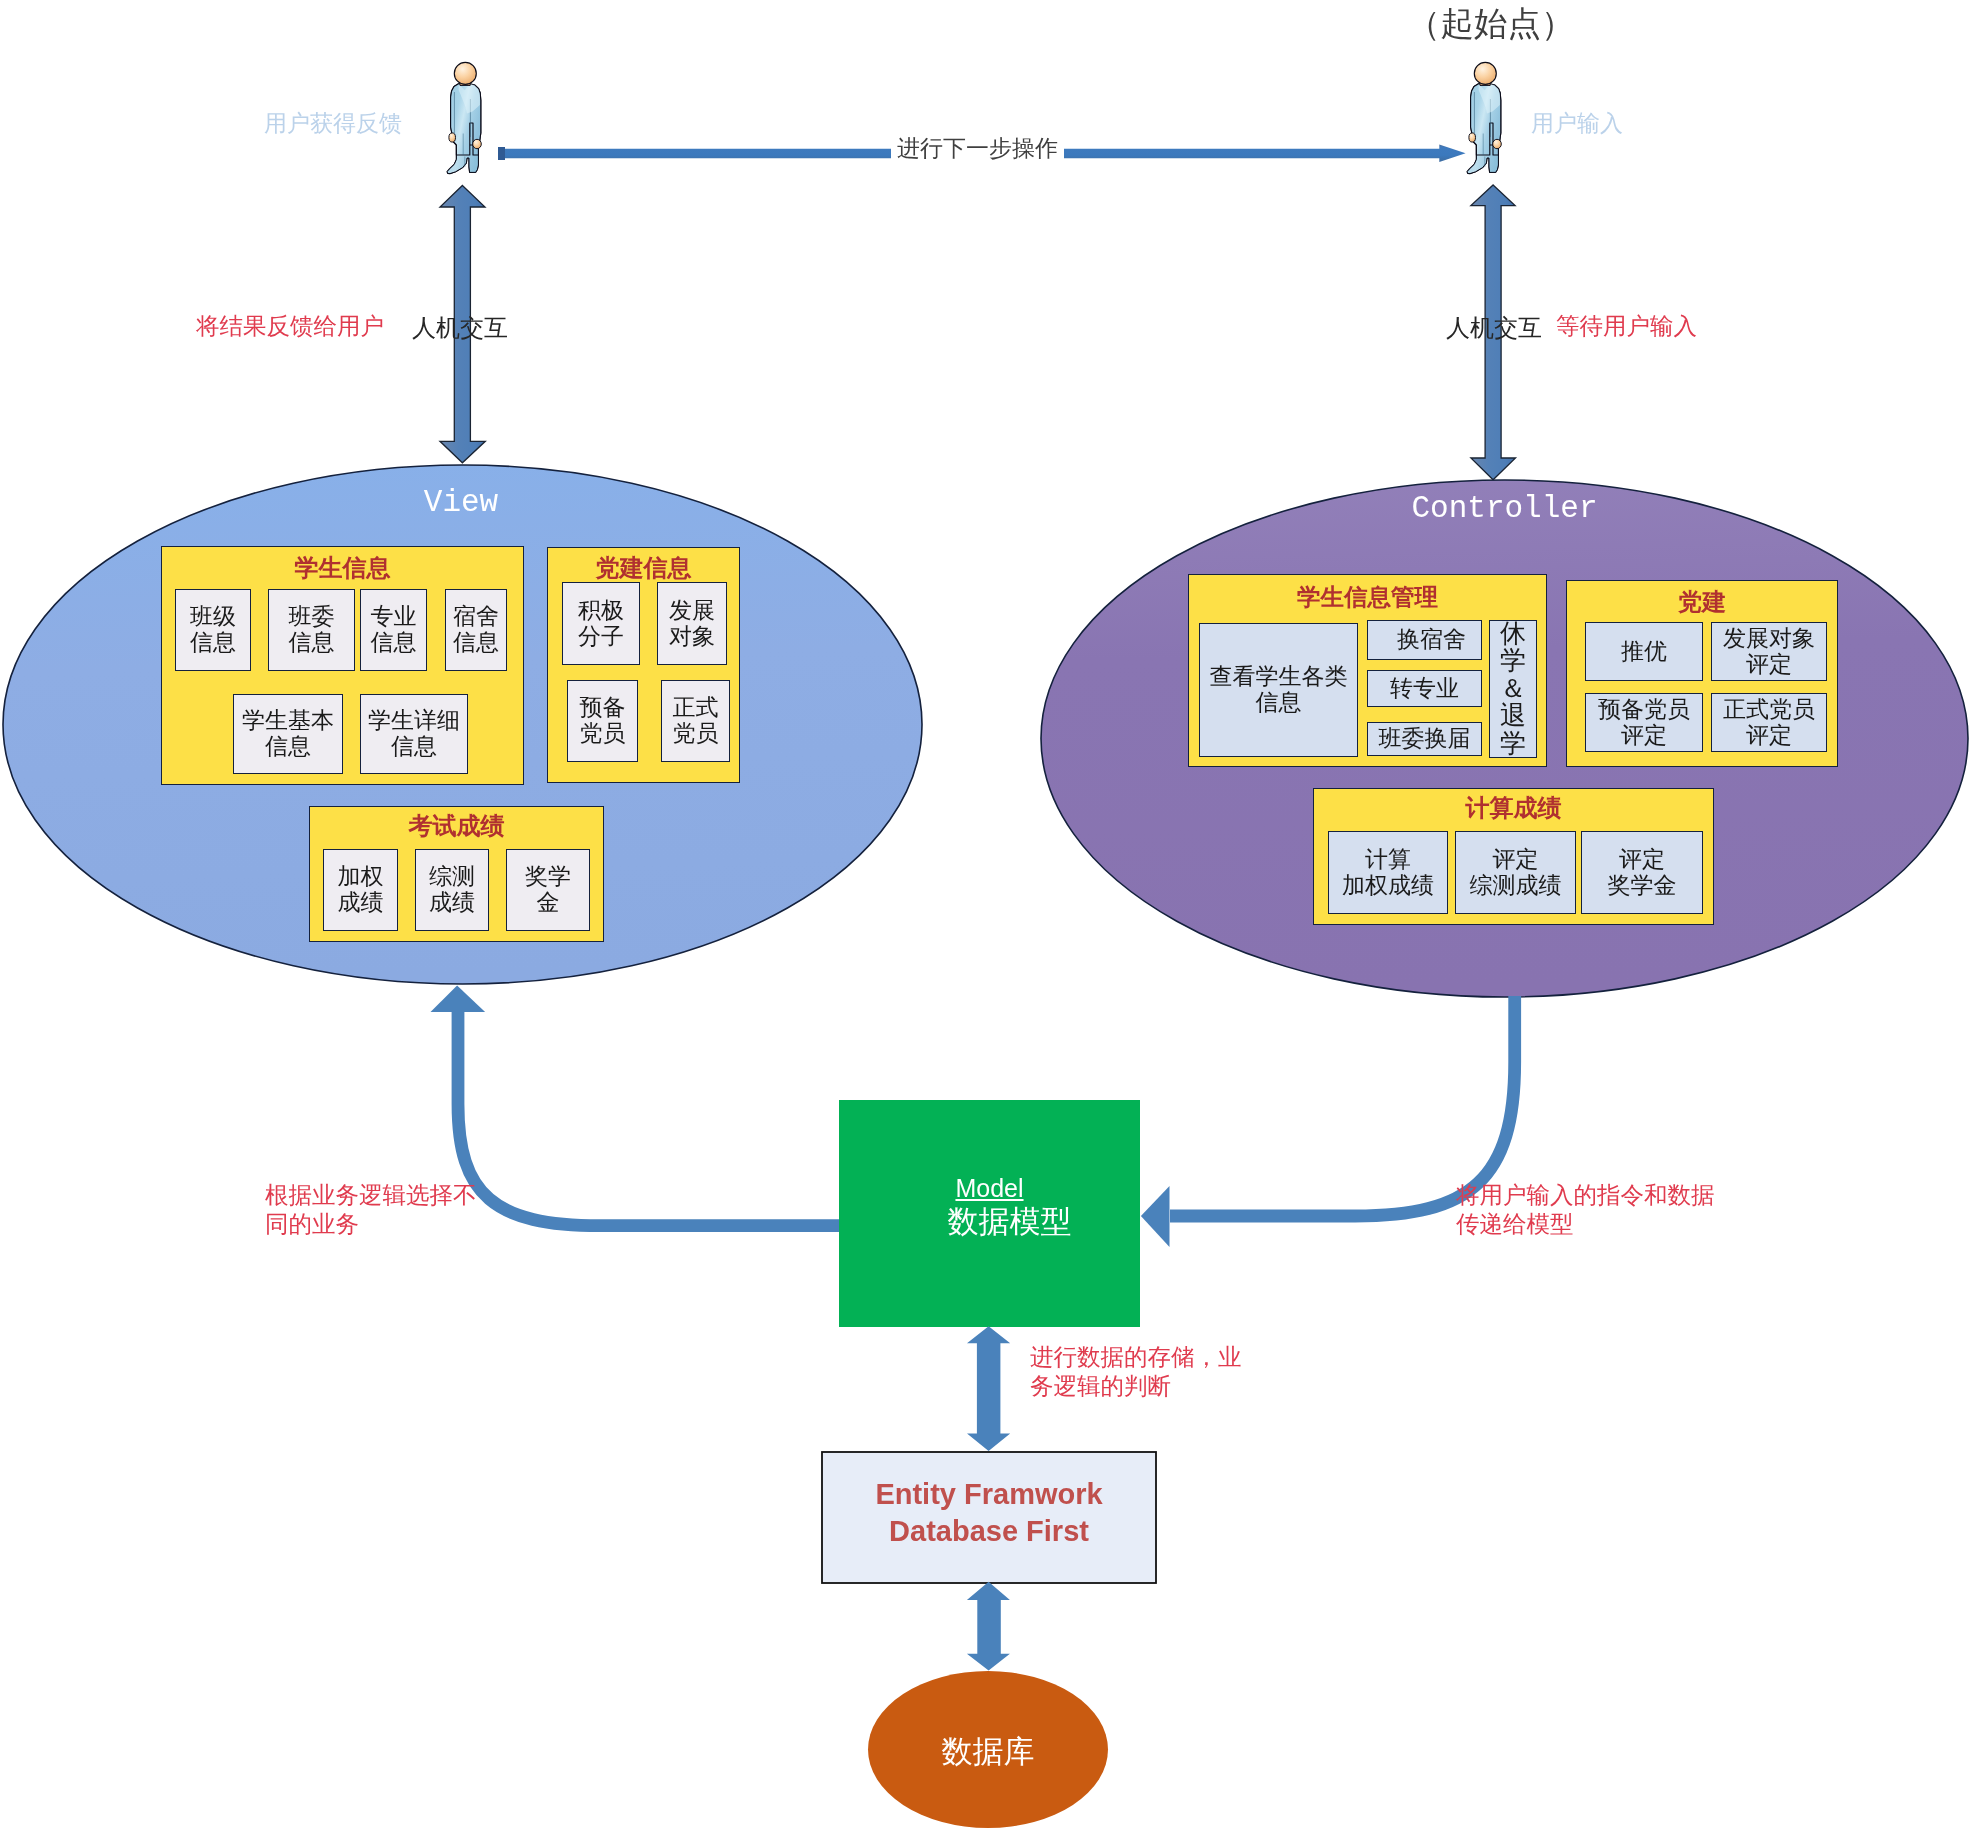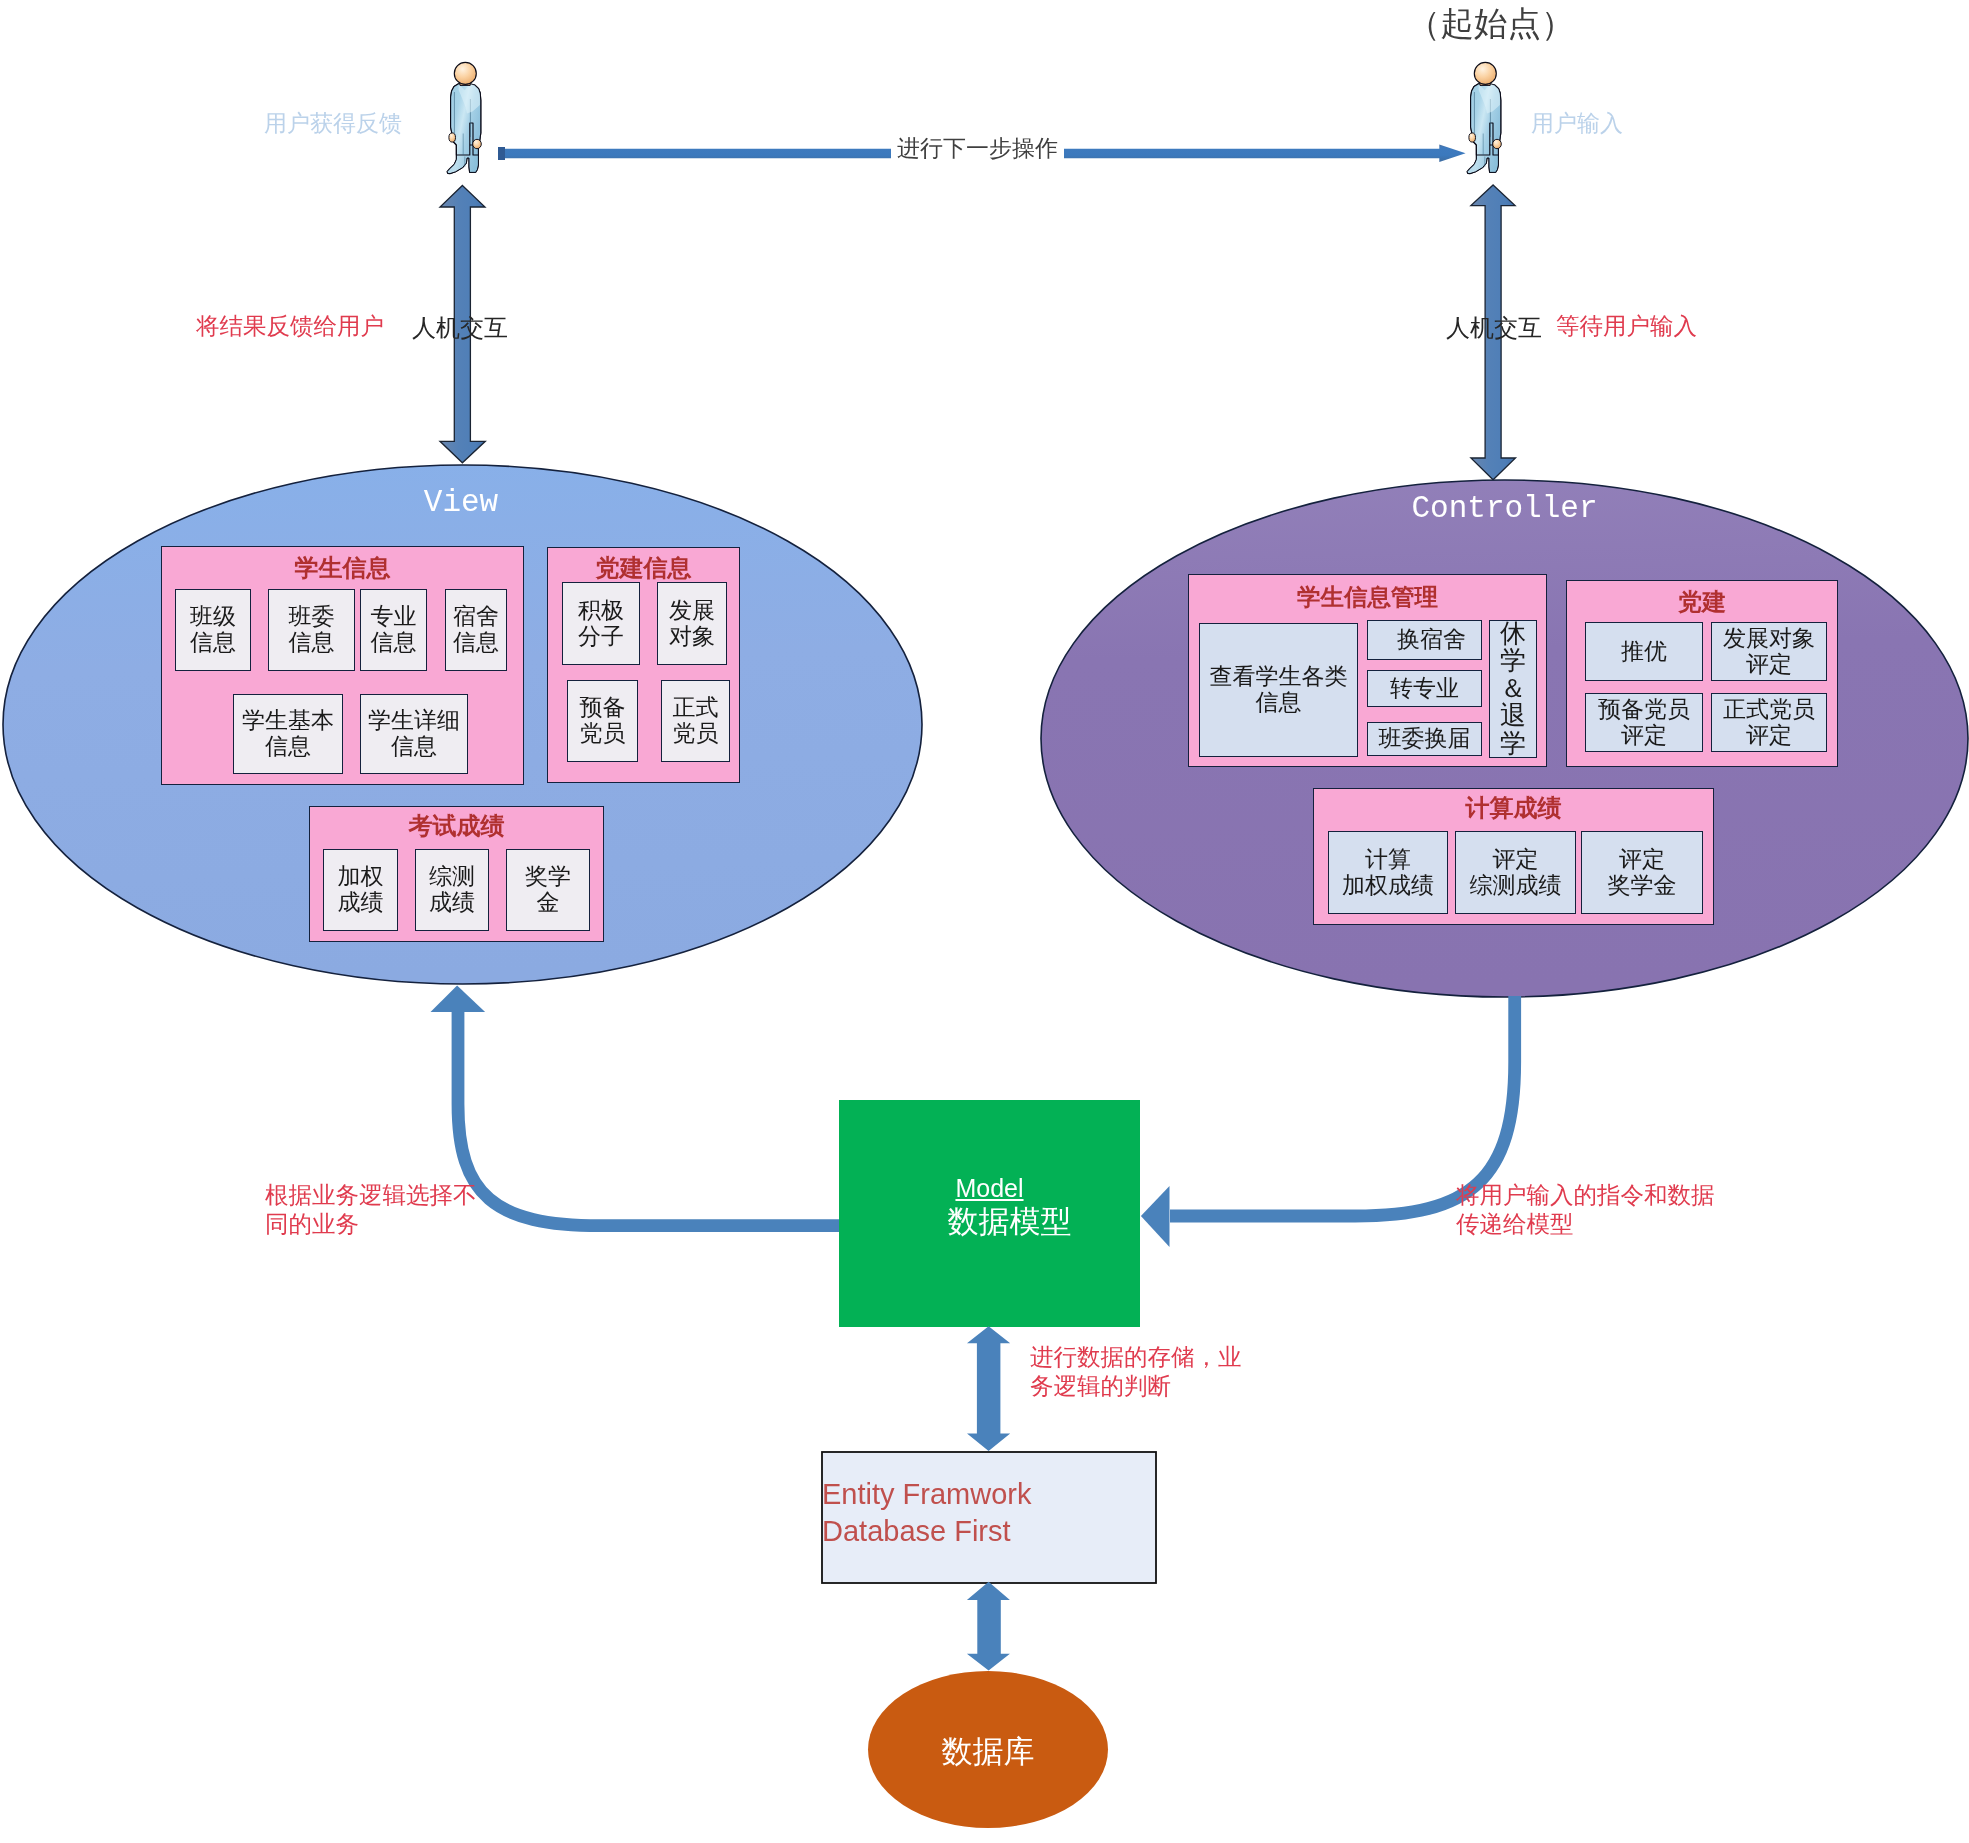--- a/index.html
+++ b/index.html
@@ -29,27 +29,27 @@
 
   
   .ell-title{color:#FFFFFF;font-family:"Liberation Mono","DejaVu Sans Mono",monospace;white-space:nowrap;}
   #view-title{left:0;width:922px;text-align:center;top:485px;font-size:31px;}
   #ctrl-title{left:1041px;width:927px;text-align:center;top:491px;font-size:31px;}
 
   
   .model-label{left:839px;top:1174px;width:301px;text-align:center;color:#FFFFFF;}
   .model-en{font-family:"Liberation Sans",sans-serif;font-size:25px;line-height:1.13;text-decoration:underline;}
   .model-cn{font-size:31px;line-height:1.30;font-family:"Liberation Serif",serif;margin-left:40px;}
-  .ef-label{left:822px;top:1476px;width:334px;text-align:left;color:#C0504D;
-            font-family:"Liberation Sans",sans-serif;font-weight:normal;font-size:29px;line-height:1.26;}
+  .ef-label{left:822px;top:1476px;width:334px;text-align:center;color:#C0504D;
+            font-family:"Liberation Sans",sans-serif;font-weight:bold;font-size:29px;line-height:1.26;}
   .db-label{left:868px;top:1731px;width:240px;text-align:center;color:#FFFFFF;
             font-size:31px;font-family:"Liberation Serif",serif;}
 
   
-  .panel{box-sizing:border-box;background:#f9a8d4;border:1.6px solid #14213D;}
+  .panel{box-sizing:border-box;background:#fde047;border:1.6px solid #14213D;}
   .panel-title{text-align:center;color:#B03030;font-family:"Liberation Serif",serif;font-weight:bold;white-space:nowrap;}
   .cell{box-sizing:border-box;border:1.6px solid #14213D;display:flex;align-items:center;
         justify-content:center;text-align:center;font-family:"Liberation Serif",serif;color:#1A1A1A;}
   .cell span{white-space:pre-line;display:block;line-height:1.12;}
   .cv{background:#EFEDF2;}
   .cc{background:#D5DFEF;}
   .prow{position:absolute;display:flex;}
 
   
   #p-view-student{left:161px;top:546px;width:363px;height:239px;}

